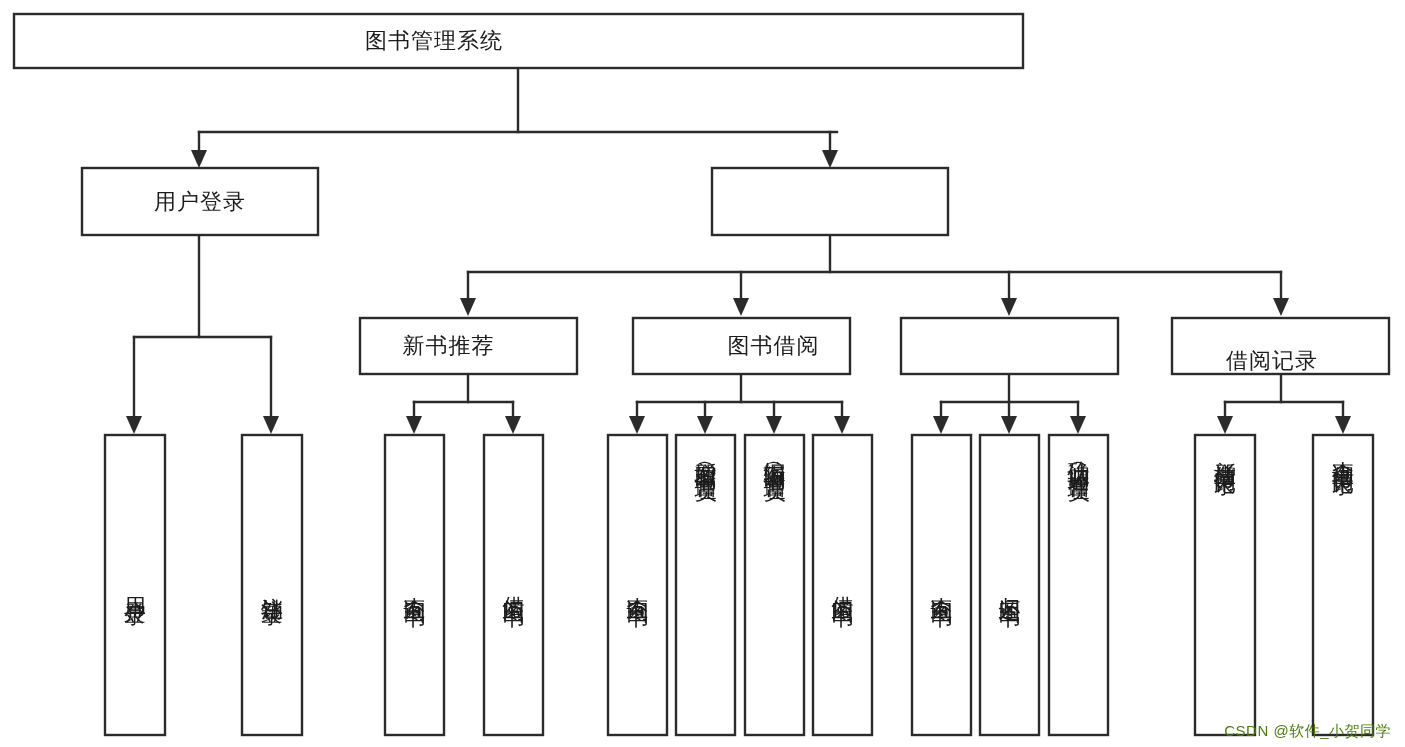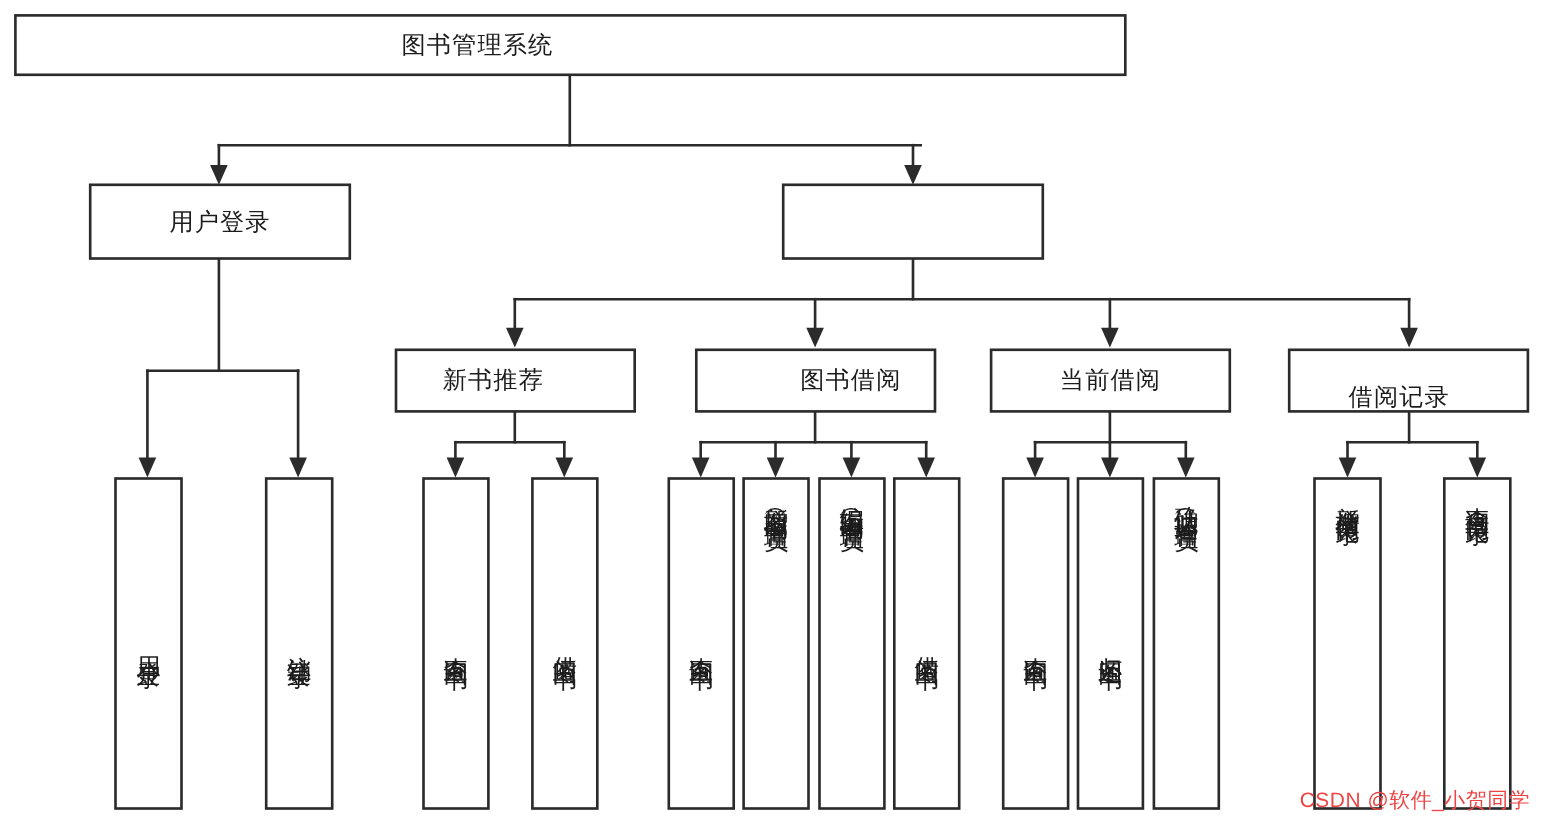--- a/index.html
+++ b/index.html
@@ -69,22 +69,22 @@
     font-size: 22px;
     letter-spacing: 1px;
     color: #1c1c1c;
     white-space: nowrap;
   }
   .watermark {
     position: absolute;
     right: 14px;
     bottom: 6px;
     font-family: "Liberation Sans", "DejaVu Sans", sans-serif;
-    font-size: 19px;
-    color: #ef4444;
+    font-size: 15px;
+    color: #4d7c0f;
     letter-spacing: 0.5px;
     user-select: none;
     pointer-events: none;
   }
 </style>
 </head>
 <body>
 
 <div id="diagram-root">
 
@@ -202,23 +202,20 @@
 
 
   <div class="horiz-label-wrap" style="left:360px; top:318px; width:177px; height:56px;">
     <span class="horiz-label-text">新书推荐</span>
   </div>
 
   <div class="horiz-label-wrap" style="left:633px; top:318px; width:217px; height:56px;margin-left:32px;">
     <span class="horiz-label-text">图书借阅</span>
   </div>
 
-  <div class="horiz-label-wrap" style="left:901px; top:318px; width:217px; height:56px;">
-    <span class="horiz-label-text">当前借阅</span>
-  </div>
 
   <div class="horiz-label-wrap" style="left:1172px; top:333px; width:200px; height:56px;">
     <span class="horiz-label-text">借阅记录</span>
   </div>
 
   <div class="vert-label-wrap" style="left:105px; top:435px; width:60px; height:300px; align-items:center;">
     <span class="vert-label-text">用户登录</span>
   </div>
 
   <div class="vert-label-wrap" style="left:242px; top:435px; width:60px; height:300px; align-items:center;">

